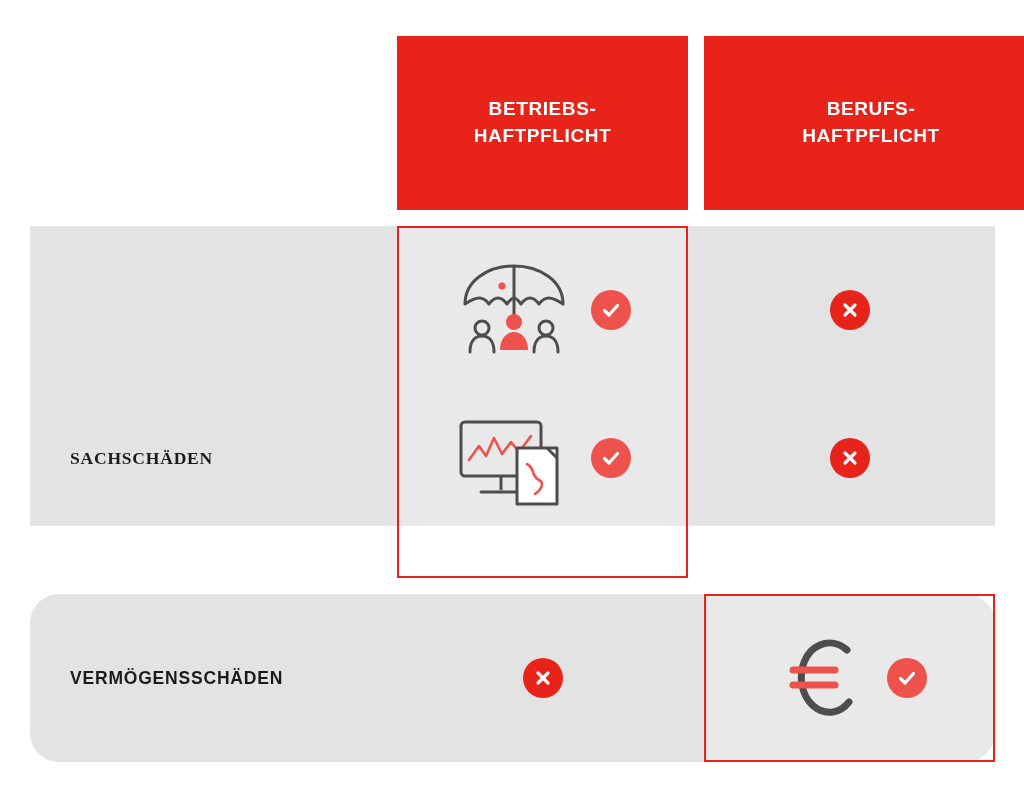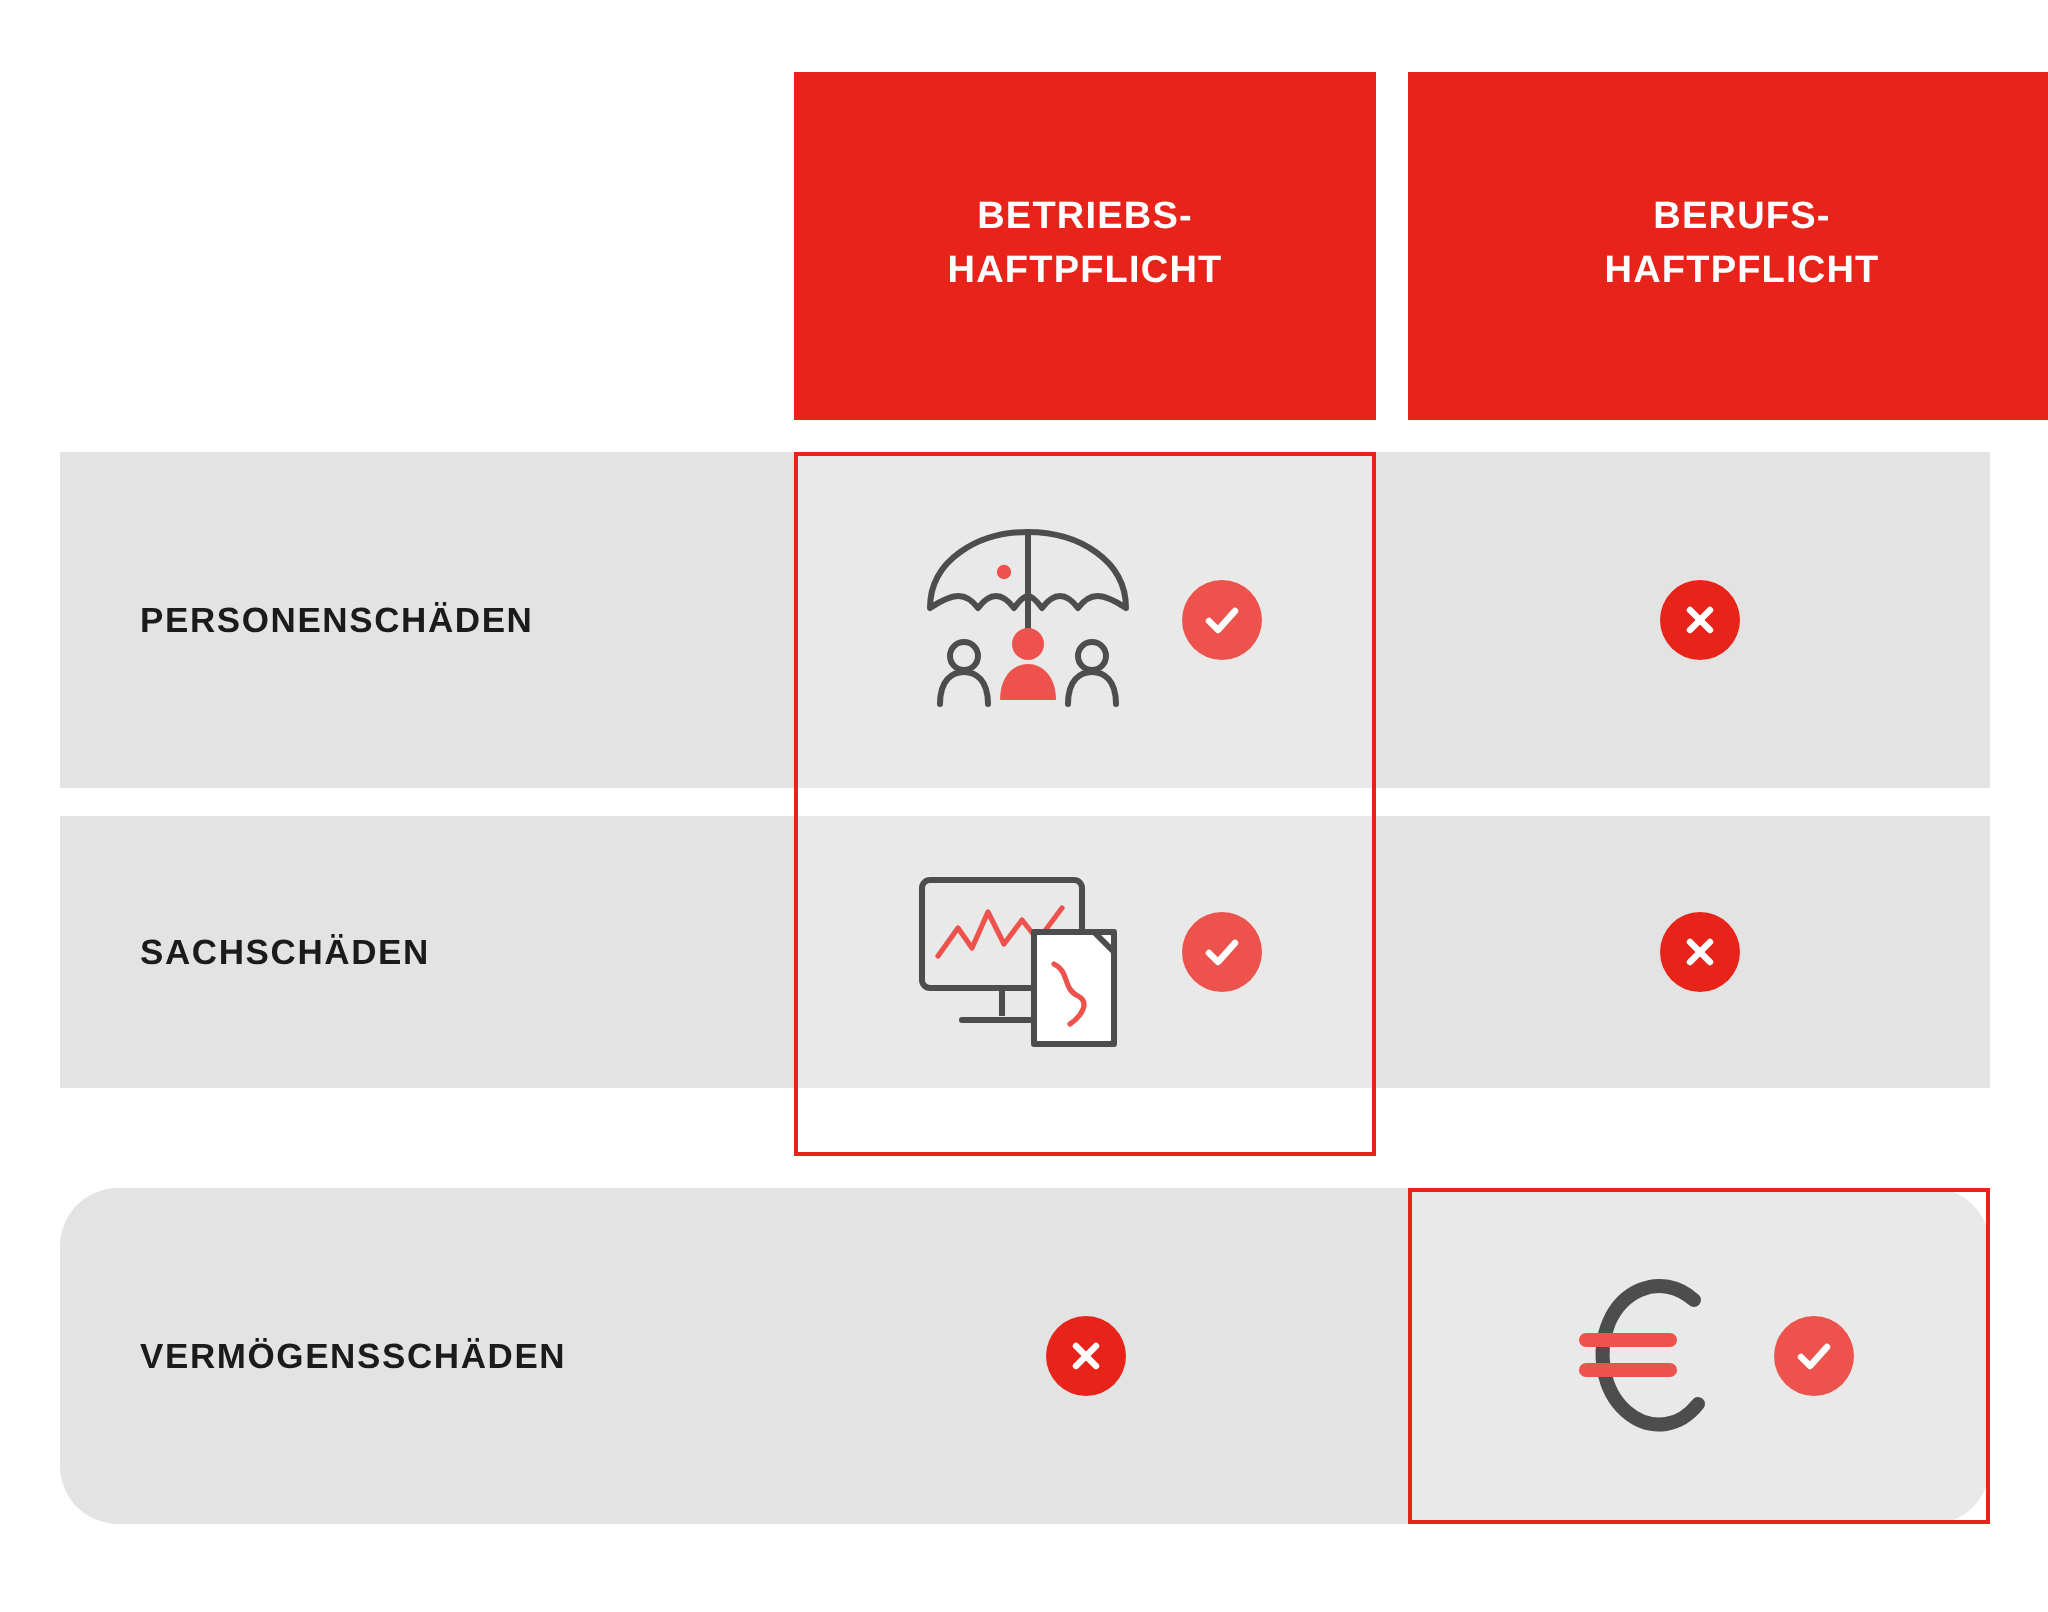--- a/index.html
+++ b/index.html
@@ -39,21 +39,21 @@
   .col-head span { display: block; }
 
   
   .row {
     position: absolute;
     left: 30px;
     width: 965px;
     background: #e3e3e3;
   }
   .row.r1 { top: 226px; height: 168px; }
-  .row.r2 { top: 408px; height: 136px; }
+  .row.r2 { top: 390px; height: 136px; font-family: Liberation Serif, serif; }
   .row.r3 { top: 594px; height: 168px; border-radius: 29px; }
 
   .row-label {
     position: absolute;
     left: 40px;
     top: 0;
     height: 100%;
     display: flex;
     align-items: center;
     font-size: 17.5px;
@@ -114,21 +114,20 @@
     </div>
   </div>
   <div class="col-head c2">
     <div>
       <span>BERUFS-</span>
       <span>HAFTPFLICHT</span>
     </div>
   </div>
 
   <div class="row r1">
-    <div class="row-label">PERSONENSCHÄDEN</div>
 
     <div class="cell c1">
       <div class="icon-art">
         <svg width="118" height="100" viewBox="0 0 118 100">
 
           <path d="M10 44 C10 20 34 6 59 6 C84 6 108 20 108 44 C96 36 90 36 84 44 C78 36 72 36 66 44 C60 36 58 36 52 44 C46 36 40 36 34 44 C28 36 22 36 10 44 Z" fill="none" stroke="#1b1b1b" stroke-width="3" stroke-linejoin="round"></path>
           <line x1="59" y1="6" x2="59" y2="44" stroke="#1b1b1b" stroke-width="3"></line>
           <circle cx="47" cy="26" r="3.6" fill="#e8231a"></circle>
 
           <line x1="59" y1="44" x2="59" y2="62" stroke="#1b1b1b" stroke-width="3"></line>

